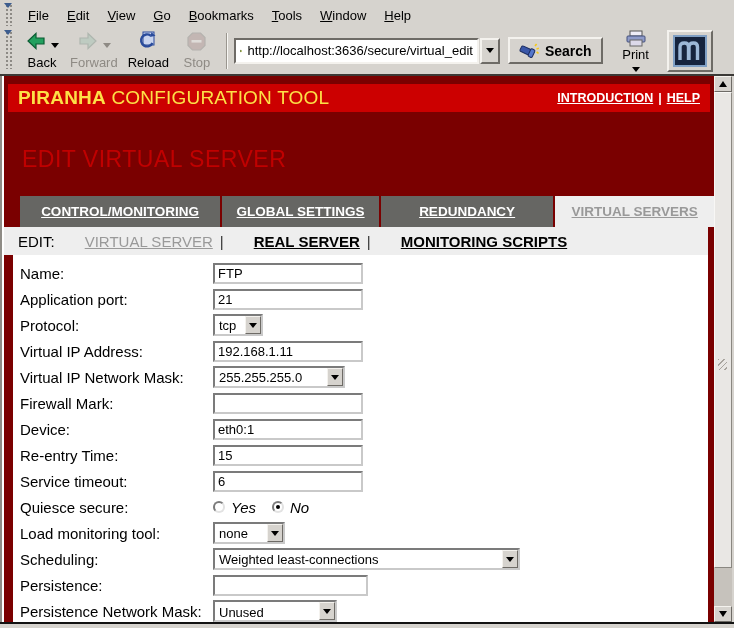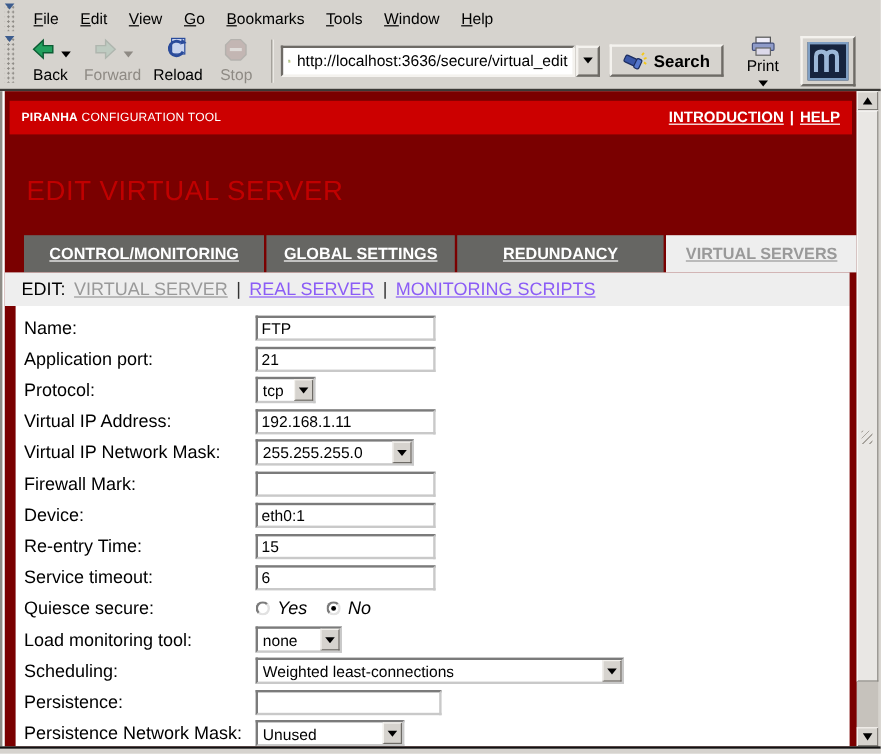--- a/index.html
+++ b/index.html
@@ -49,35 +49,35 @@
   .print-core { display:flex; flex-direction:column; align-items:center; font-size:13px; }
   .mozilla-btn { width:46px; height:42px; margin-left:8px; background:#d6d3ce;
     border:2px solid; border-color:#f4f2ee #6e6b66 #6e6b66 #f4f2ee; display:grid; place-items:center; }
   .mozilla-inner { width:34px; height:32px; background:#16243e; border:2px solid #7f9fc4; display:grid; place-items:center; }
   
   .content { height:548px; border-top:2px solid #3b3936; display:flex; }
   .edge-left { width:4px; background:#fff; border-left:2px solid #8f8c86; }
   .edge-right { width:2px; background:#d6d3ce; }
   .page { width:710px; background:#7a0000; display:flex; flex-direction:column; overflow:hidden; }
   .banner { height:28px; margin:8px 4px 0 4px; background:#cc0000; display:flex; align-items:center; padding:0 10px; }
-  .banner-brand { color:#ffffff; font-size:10px; letter-spacing:.2px; white-space:pre; }
+  .banner-brand { color:#fde047; font-size:19px; letter-spacing:.2px; white-space:pre; }
   .banner-brand b { font-weight:bold; }
   .banner-links { margin-left:auto; color:#fff; font-size:12.5px; font-weight:bold; display:flex; gap:5px; align-items:center; }
   .banner-links a { color:#fff; text-decoration:underline; cursor:pointer; }
   .page-heading { margin:34px 0 0 18px; height:28px; color:#c00000; font-size:23px; letter-spacing:.5px; white-space:nowrap; }
   .tabs { display:flex; margin:22px 0 0 4px; height:31px;padding-left:12px; }
   .tab { display:flex; align-items:center; justify-content:center; background:#666663;
     color:#fff; font-weight:bold; font-size:13.5px; margin-right:2px; cursor:pointer; white-space:nowrap; }
   .tab span { text-decoration:underline; }
   .tab.active { background:#eee; color:#999; margin-right:0; }
   .subnav { height:28px; background:#eee; display:flex; align-items:center; padding-left:14px;
     font-size:15px; gap:7px; margin-right:6px; white-space:nowrap; }
-  .subnav a { text-decoration:underline; cursor:pointer; }
+  .subnav a { text-decoration:underline; cursor:pointer;margin-left:23px; }
   .subnav a.current { color:#999; }
-  .subnav a.link { color:#8b5cf6; }
+  .subnav a.link { color:#000000;font-weight:bold; }
   .subnav .sep { color:#333; }
   .formarea { flex:1; background:#fff; margin:0 6px 0 9px; padding:5px 0 0 7px; overflow:hidden; }
   .frow { height:26px; display:flex; align-items:center; }
   .flabel { width:193px; flex-shrink:0; font-size:15px; }
   input.txt { height:21px; border:2px solid; border-color:#7b7b7b #c9c9c9 #c9c9c9 #7b7b7b;
     font-family:"Liberation Sans",sans-serif; font-size:13px; padding:0 3px; outline:none; }
   .sel { height:22px; border:2px solid; border-color:#7b7b7b #c9c9c9 #c9c9c9 #7b7b7b;
     background:#fff; display:flex; align-items:center; font-size:13px; padding-left:4px; cursor:pointer; }
   .sel-val { white-space:nowrap; overflow:hidden; }
   .sel-btn { margin-left:auto; width:16px; align-self:stretch; background:#d6d3ce;

